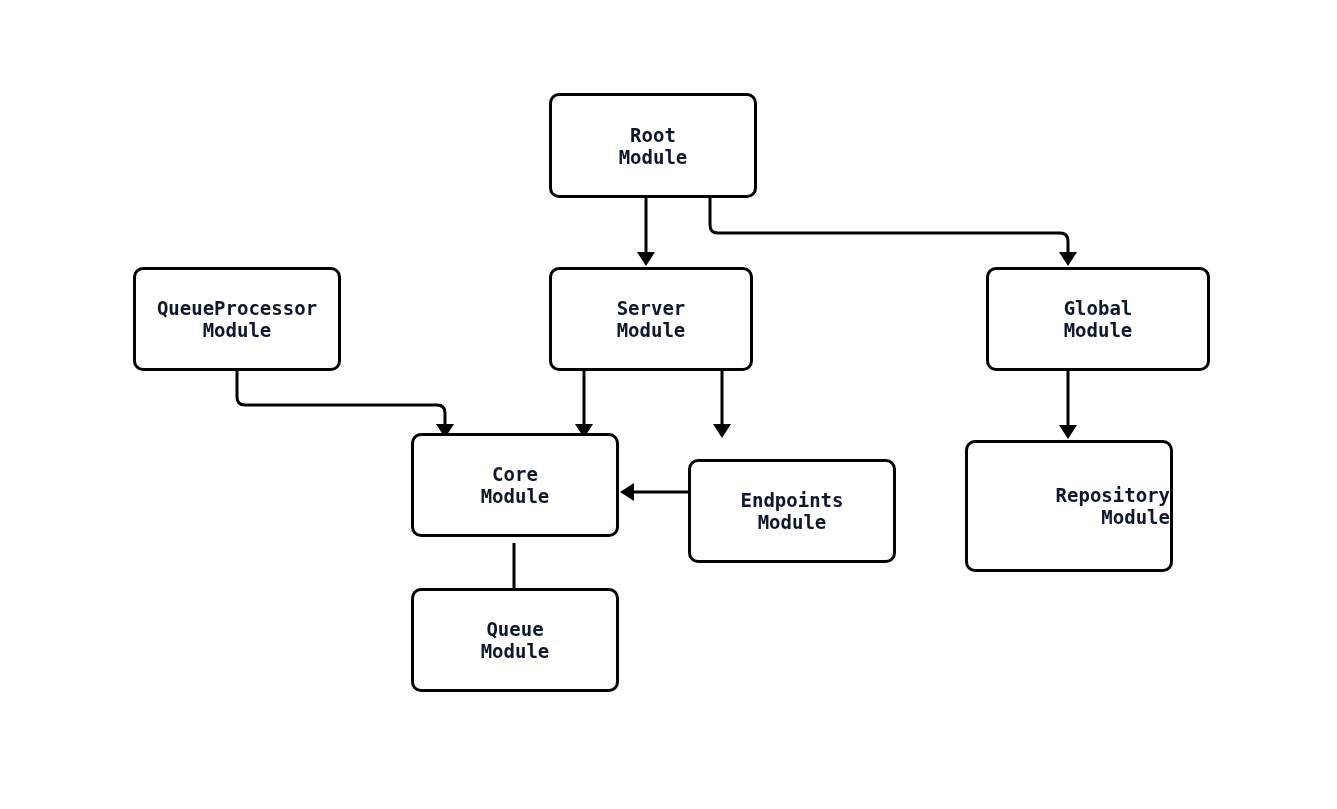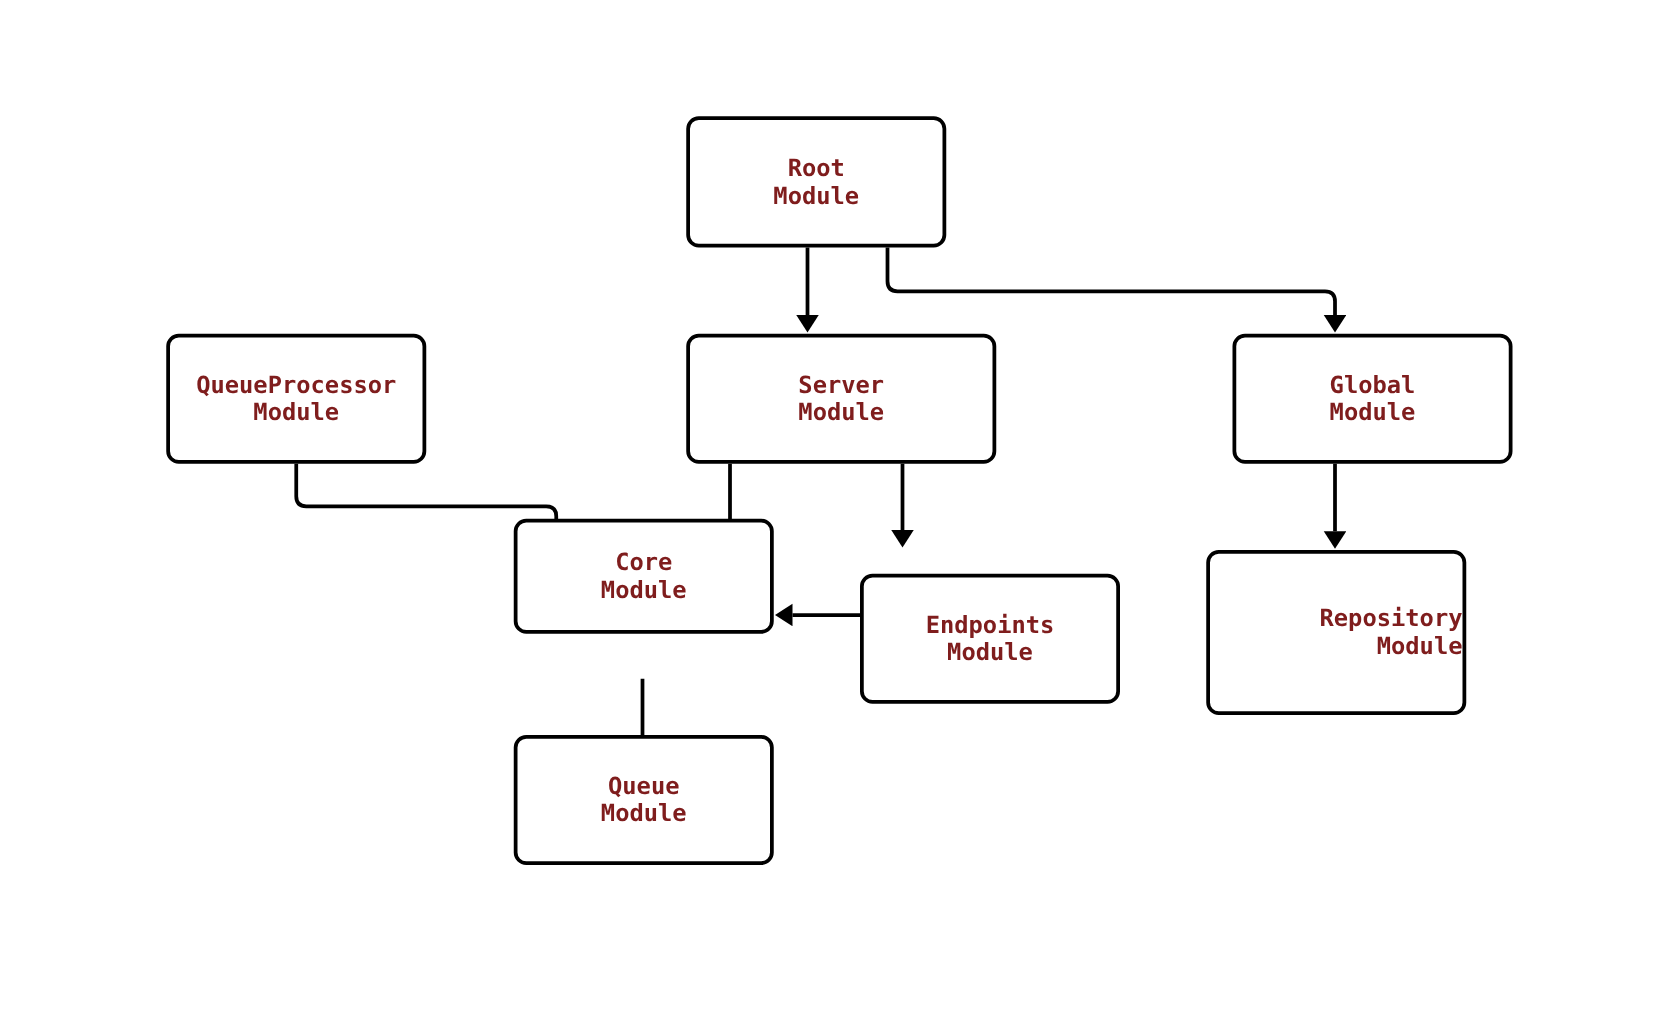--- a/index.html
+++ b/index.html
@@ -29,30 +29,30 @@
     border-radius: 10px;
     background: #ffffff;
     display: flex;
     flex-direction: column;
     align-items: center;
     justify-content: center;
     text-align: center;
     font-size: 19px;
     font-weight: bold;
     line-height: 22px;
-    color: #7f1d1d;
+    color: #0f172a;
   }
   .node span { display: block; }
 
   
   .node-root          { left: 549px; top: 93px;  width: 208px; height: 105px; }
   .node-queueprocessor{ left: 133px; top: 267px; width: 208px; height: 104px; justify-content: center; }
-  .node-server        { left: 549px; top: 267px; width: 248px; height: 104px; }
+  .node-server        { left: 549px; top: 267px; width: 204px; height: 104px; }
   .node-global        { left: 986px; top: 267px; width: 224px; height: 104px; }
-  .node-core          { left: 411px; top: 415px; width: 208px; height: 92px; }
+  .node-core          { left: 411px; top: 433px; width: 208px; height: 104px; }
   .node-endpoints     { left: 688px; top: 439px; width: 208px; height: 104px; margin-top: 20px; }
   .node-repository    { left: 965px; top: 440px; width: 208px; height: 132px; align-items: flex-end; }
   .node-queue         { left: 411px; top: 588px; width: 208px; height: 104px; align-items: center; }
 </style>
 </head>
 <body>
 
 <div class="canvas">
 
   <svg class="edges-layer" id="edges-svg" viewBox="0 0 1337 809" xmlns="http://www.w3.org/2000/svg">

